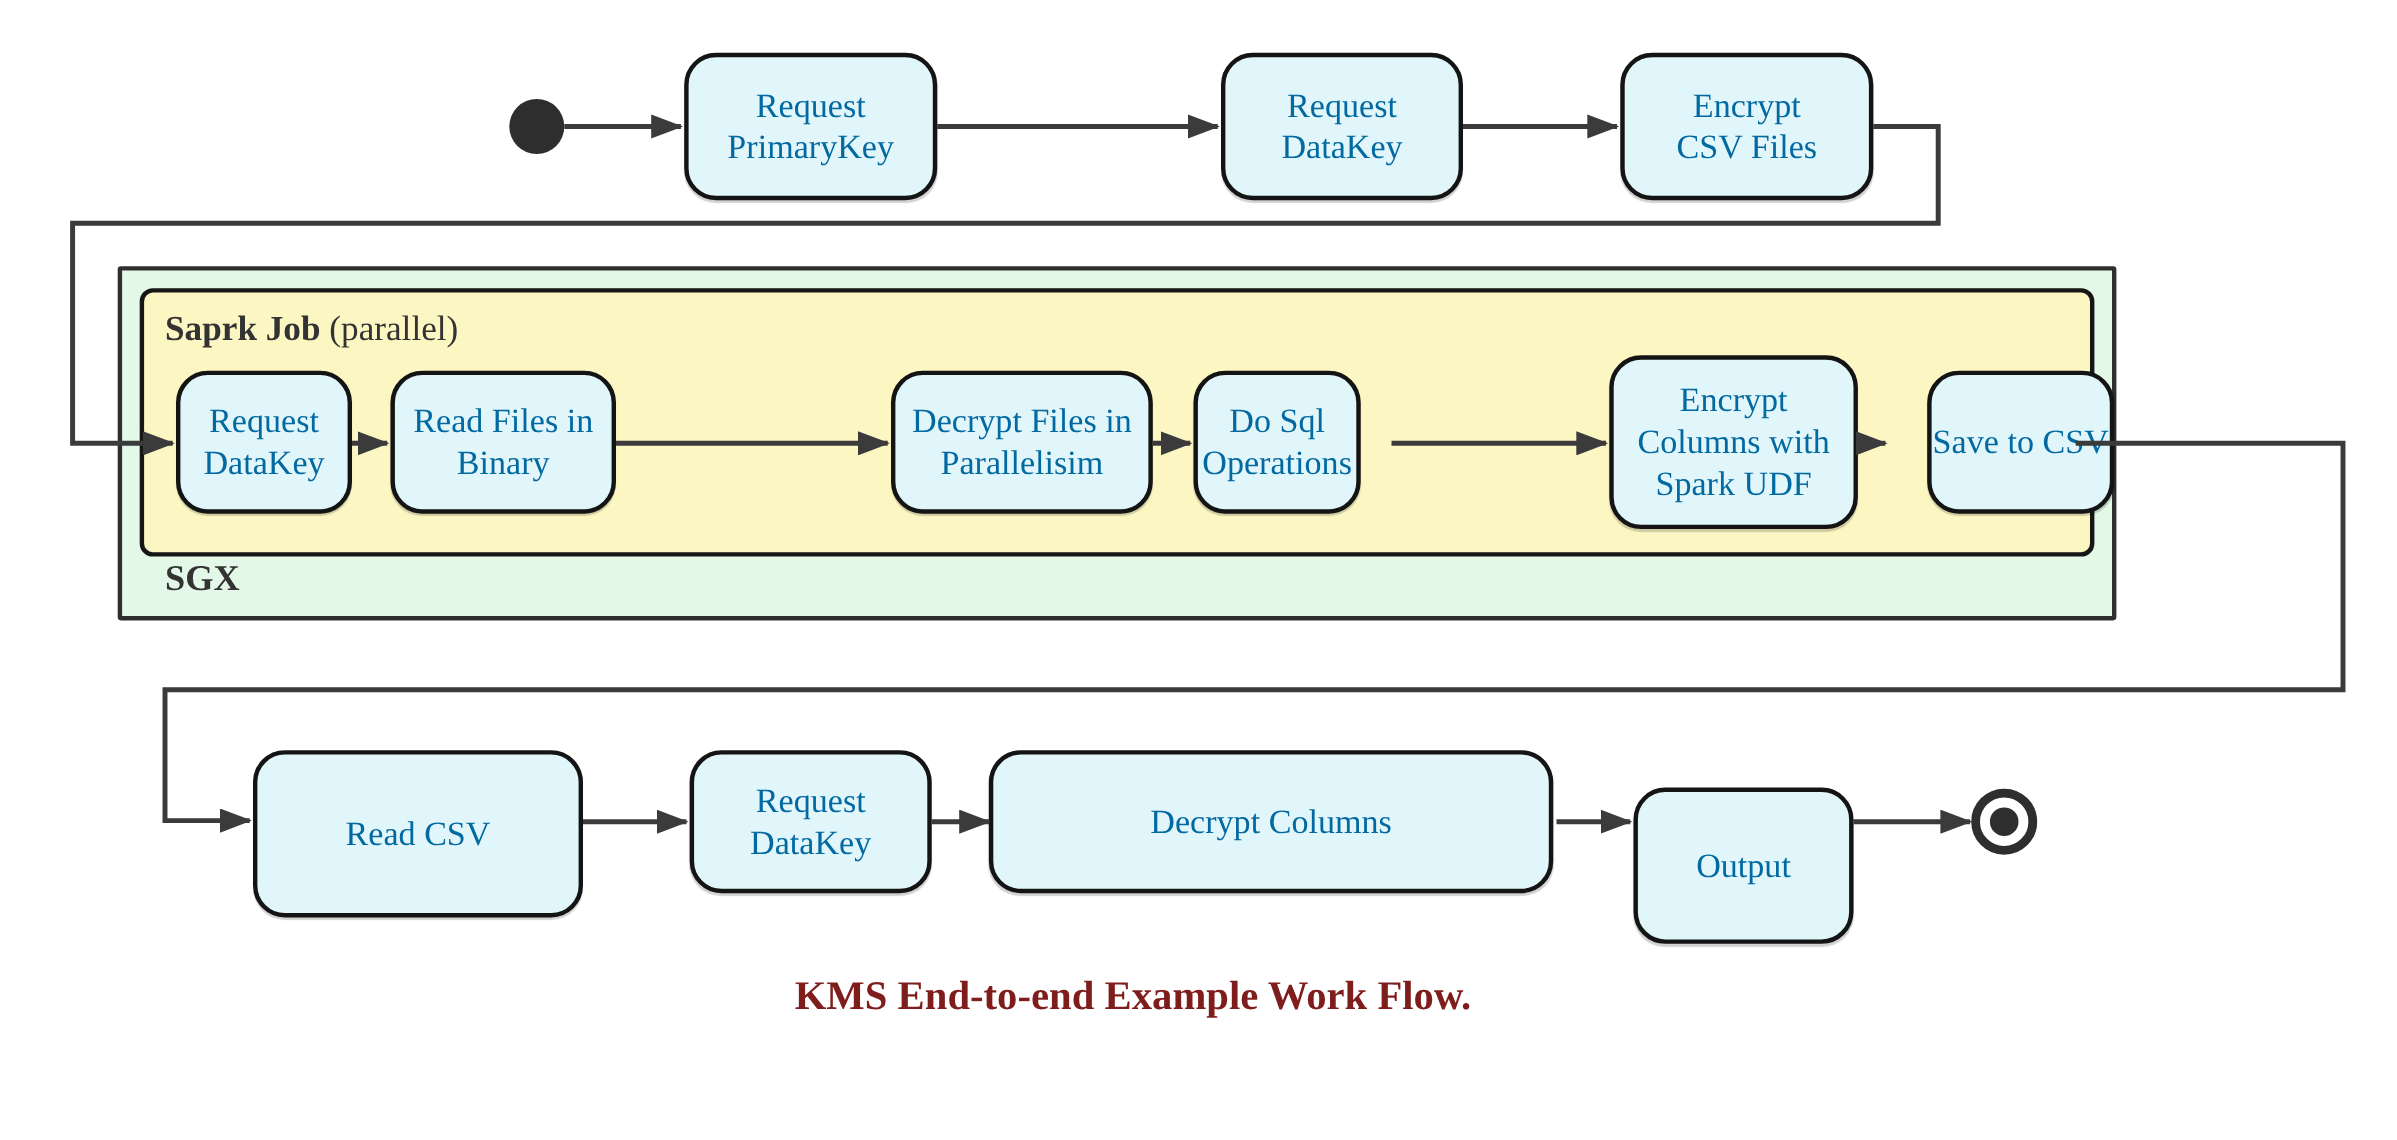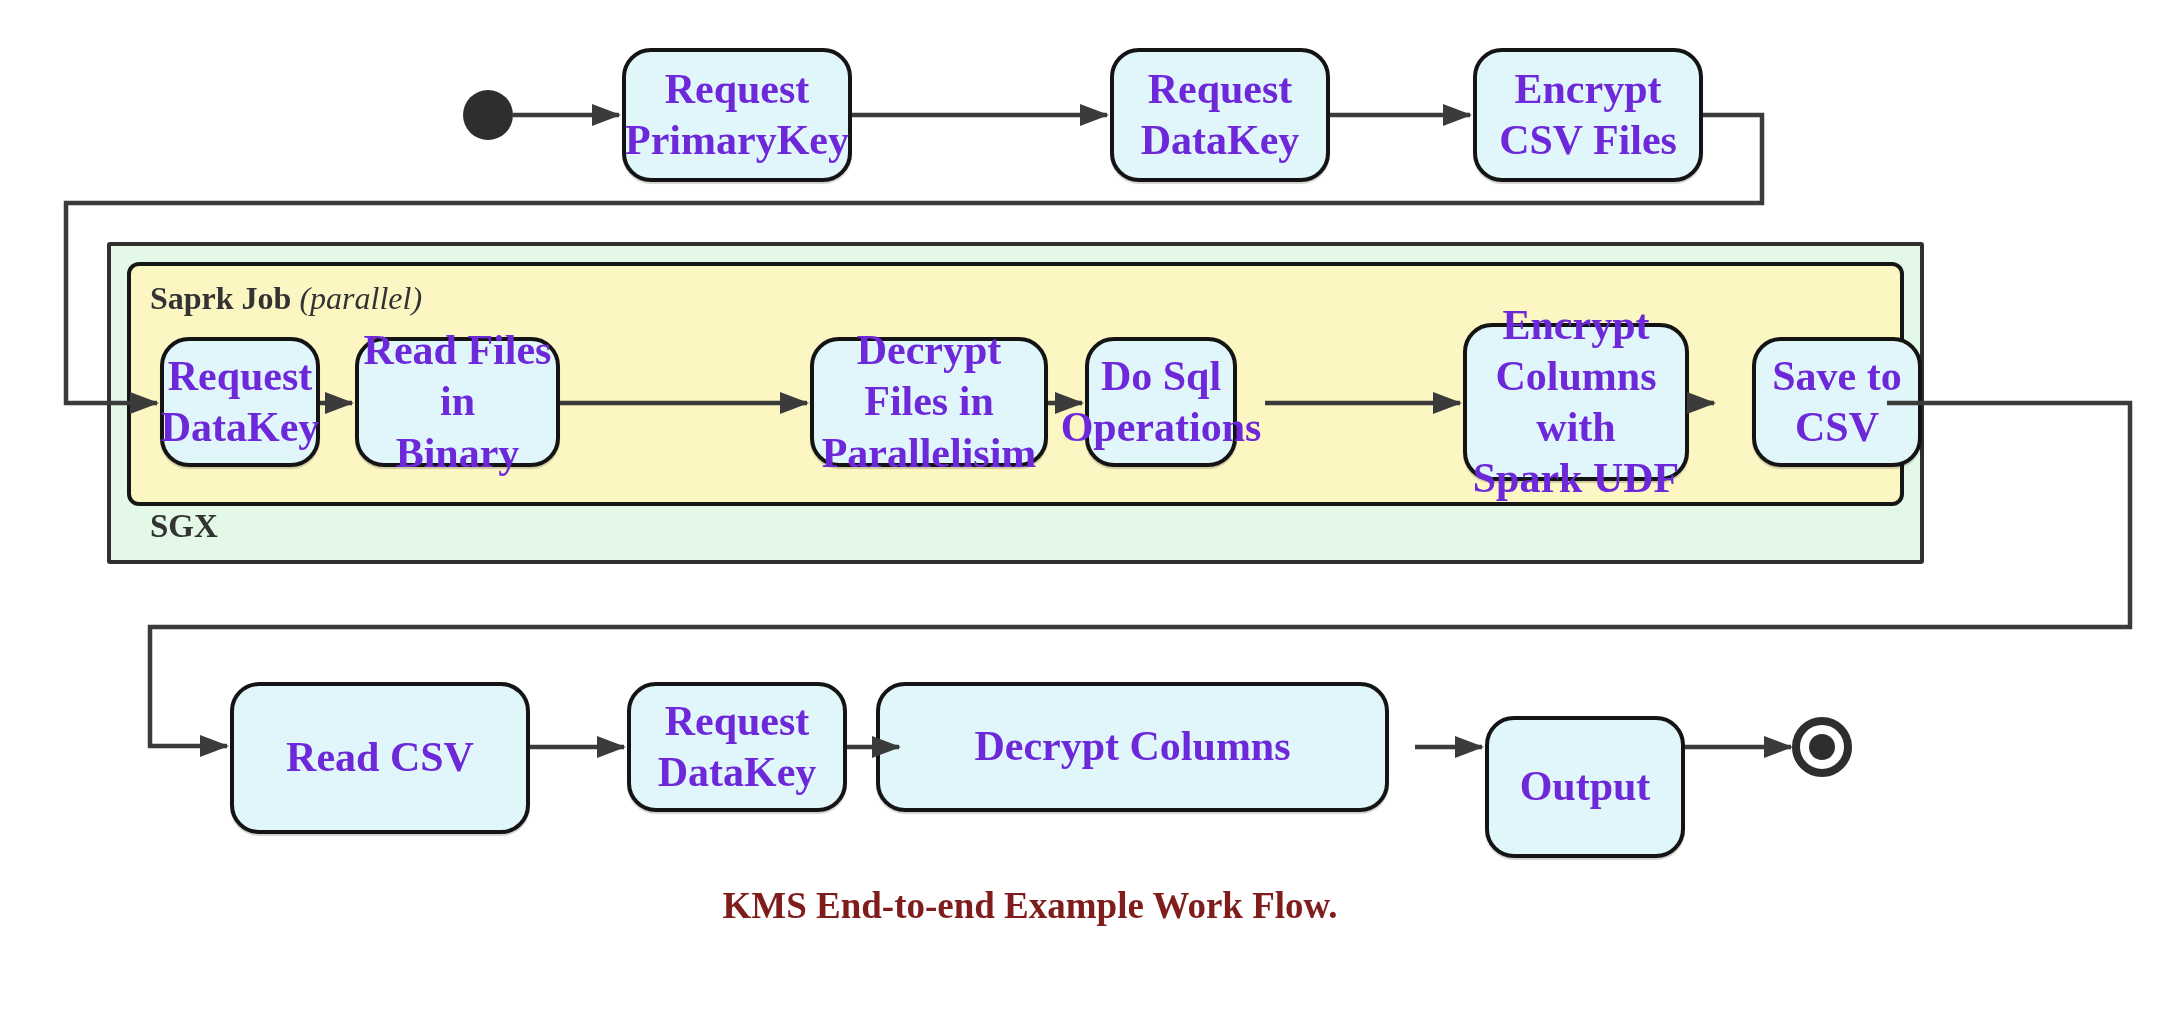--- a/index.html
+++ b/index.html
@@ -12,27 +12,27 @@
   .sgx-box {
     left:107px; top:242px; width:1817px; height:322px;
     background:var(--green-fill,#e3f8e6); border:4px solid #2f2f2f; border-radius:3px;
   }
   .spark-box {
     left:127px; top:262px; width:1777px; height:244px;
     background:var(--yellow-fill,#fcf6c3); border:4px solid #161616; border-radius:12px;
   }
   .container-label { position:absolute; z-index:3; font-weight:bold; color:#333; }
   .spark-label { left:150px; top:280px; font-size:32px; }
-  .spark-label .paren { font-weight:normal; font-style:italic; }
+  .spark-label .paren { font-weight:normal; }
   .sgx-label { left:150px; top:508px; font-size:33px; }
   .node {
     position:absolute; box-sizing:border-box; z-index:5;
     background:var(--node-fill,#e1f6fa); border:4px solid #141414; border-radius:29px;
     display:flex; align-items:center; justify-content:center; text-align:center;
-    font-weight:bold; font-size:42px; line-height:1.22; color:#6d28d9;
+    font-weight:normal; font-size:31px; line-height:1.22; color:#0369a1;
     white-space:pre-line; box-shadow:0 2px 1px rgba(0,0,0,0.18);
   }
   .connector-layer { position:absolute; left:0; top:0; z-index:10; pointer-events:none; }
   .connector-layer polyline, .connector-layer line {
     fill:none; stroke:var(--line,#3b3b3b); stroke-width:4.5;
   }
   .caption {
     position:absolute; left:0px; top:884px; width:2060px; z-index:3;
     text-align:center; font-weight:bold; font-size:37px; color:#7f1d1d;
   }
@@ -66,21 +66,21 @@
 Parallelisim</div>
   <div class="node" style="left:1085px; top:337px; width:152px; height:130px;">Do Sql
 Operations</div>
   <div class="node" style="left:1463px; top:323px; width:226px; height:158px;">Encrypt
 Columns with
 Spark UDF</div>
   <div class="node" style="left:1752px; top:337px; width:170px; height:130px;">Save to CSV</div>
 
   <div class="node" style="left:230px; top:682px; width:300px; height:152px;">Read CSV</div>
   <div class="node" style="left:627px; top:682px; width:220px; height:130px;">Request DataKey</div>
-  <div class="node" style="left:876px; top:682px; width:513px; height:130px;">Decrypt Columns</div>
+  <div class="node" style="left:899px; top:682px; width:513px; height:130px;">Decrypt Columns</div>
   <div class="node" style="left:1485px; top:716px; width:200px; height:142px;">Output</div>
 
   <div class="caption">KMS End-to-end Example Work Flow.</div>
 
   <svg class="connector-layer" width="2179" height="1036" viewBox="0 0 2179 1036">
     <defs>
       <marker id="arrow" markerUnits="userSpaceOnUse" markerWidth="30" markerHeight="22" refX="27" refY="11" orient="auto">
         <path d="M0,0 L29,11 L0,22 z" fill="#3b3b3b"></path>
       </marker>
     </defs>

